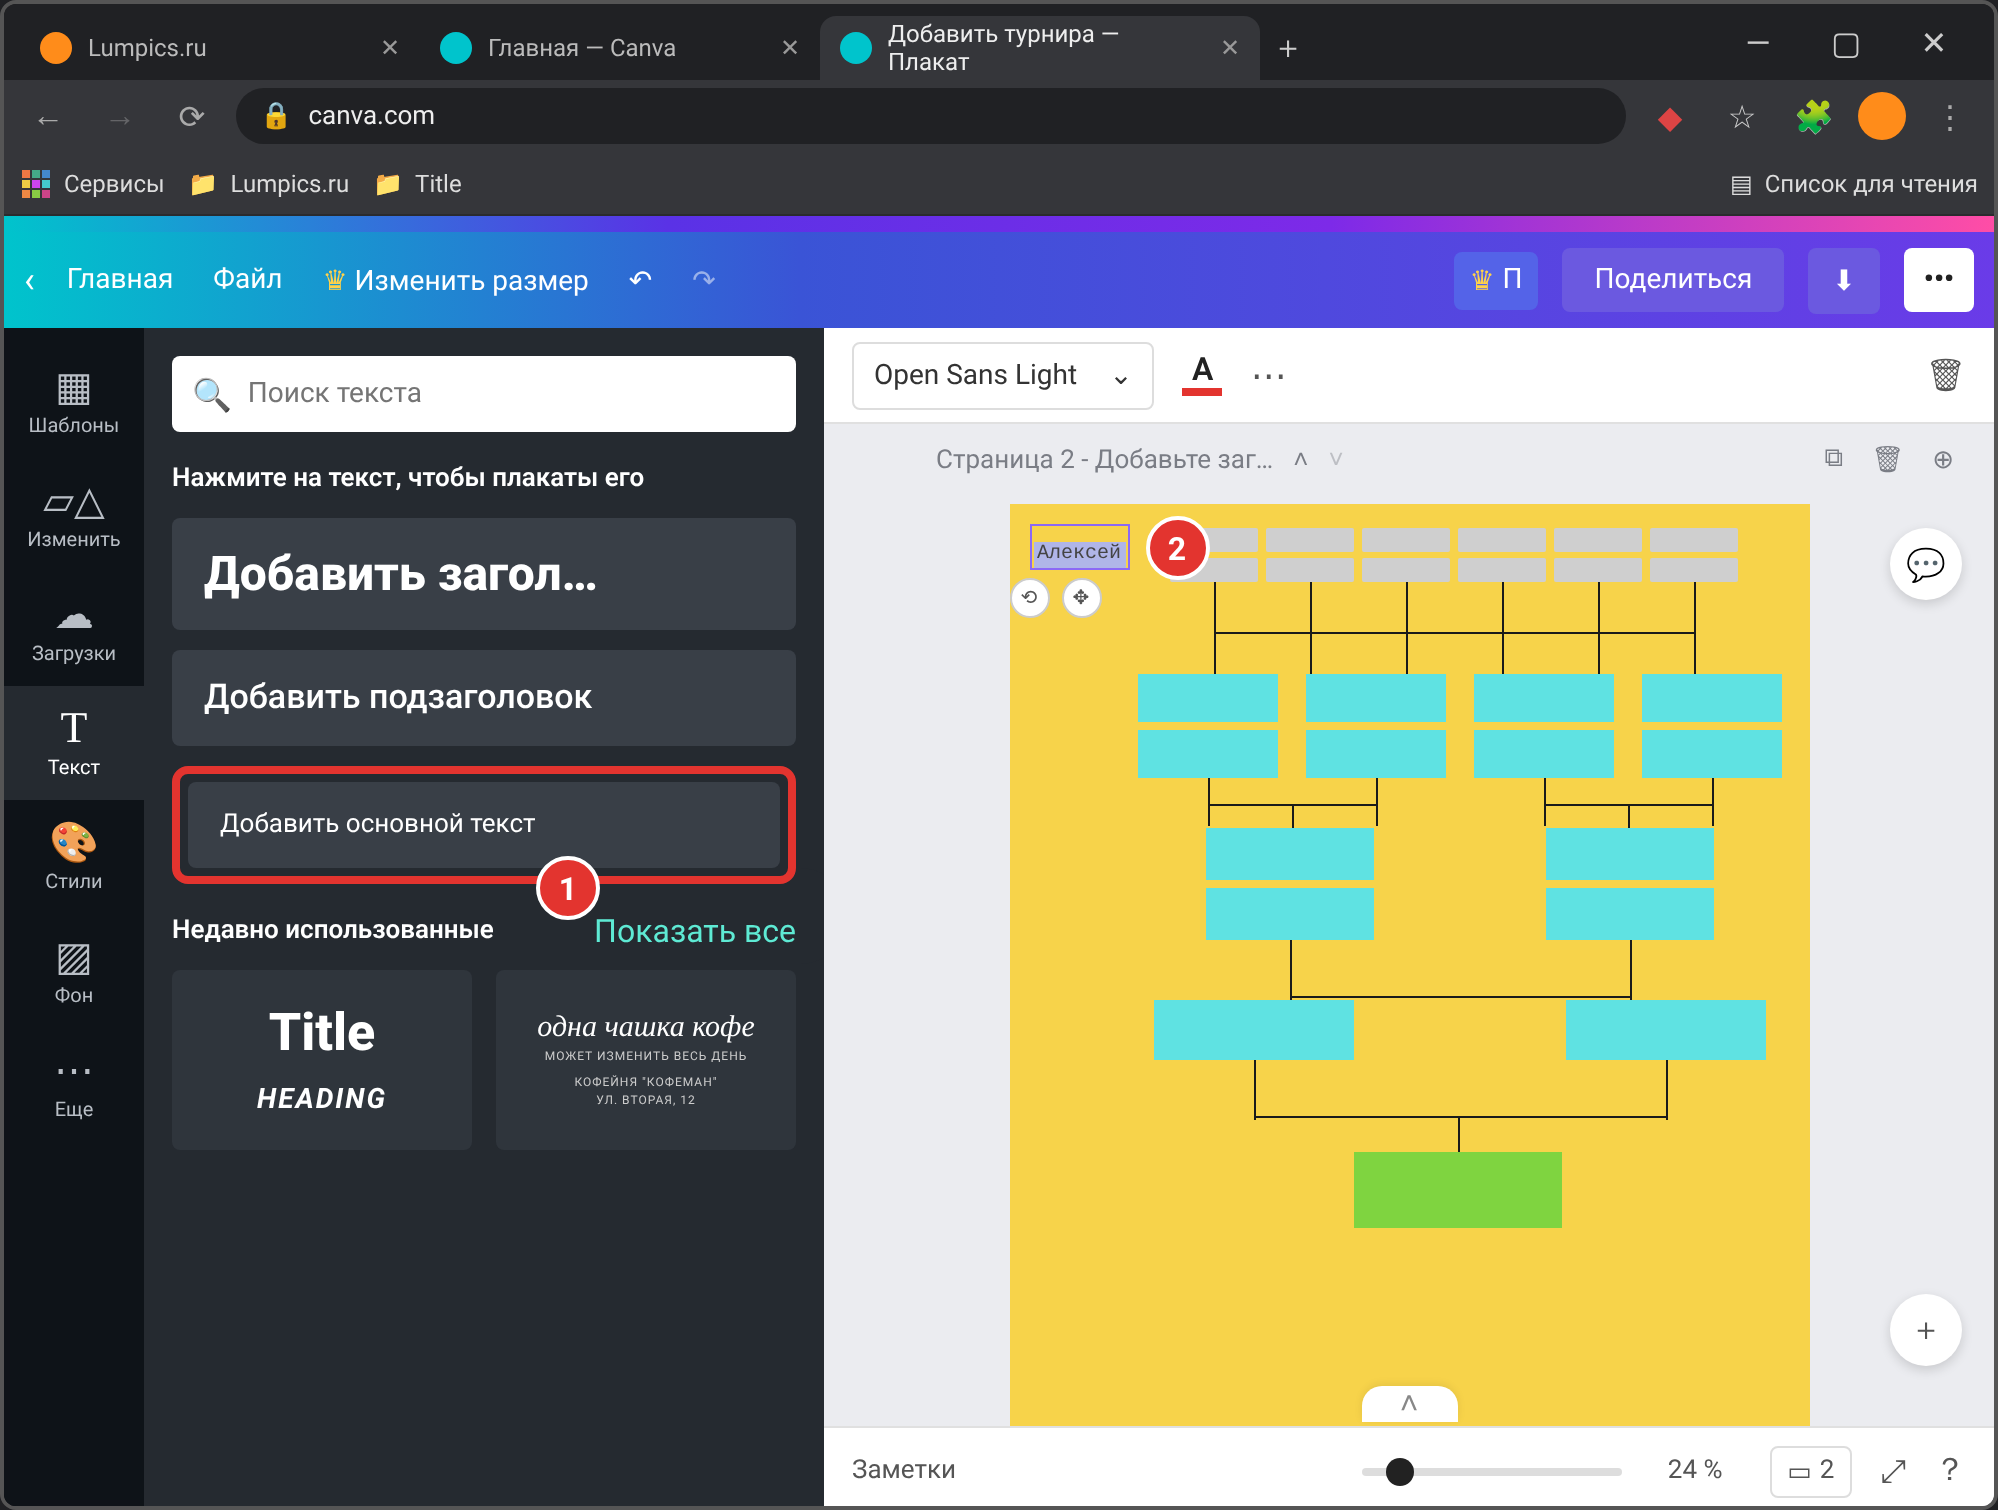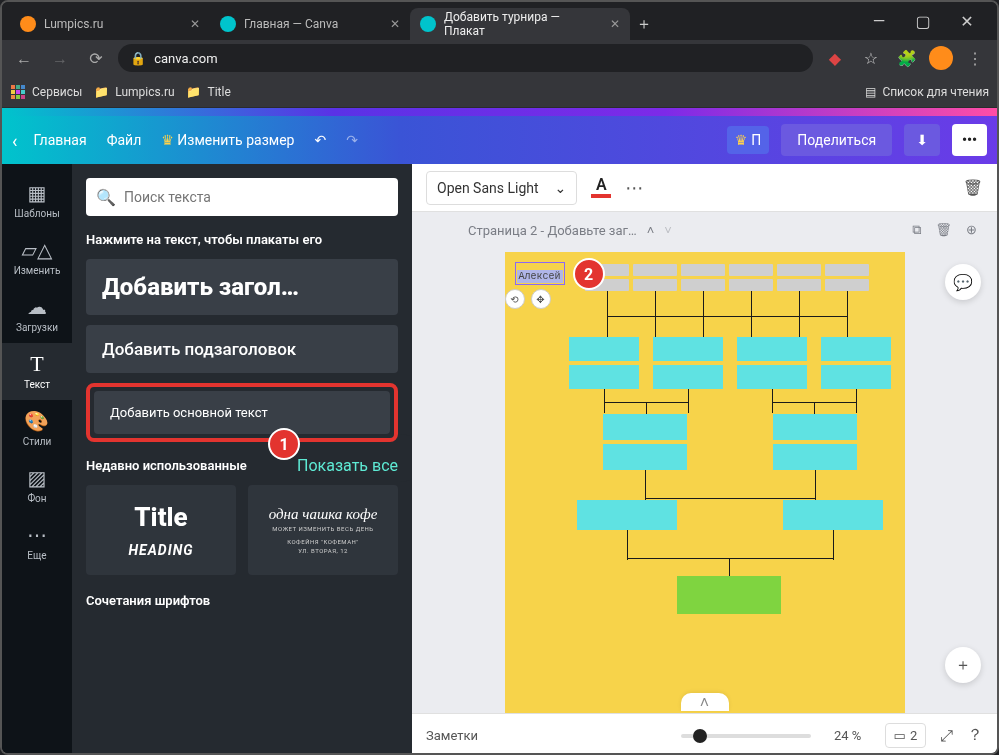--- a/index.html
+++ b/index.html
@@ -264,21 +264,20 @@
         <span class="t1">Title</span>
         <span class="t2" style="margin-top:10px">HEADING</span>
       </div>
       <div class="recent-item">
         <span class="cursive">одна чашка кофе</span>
         <span class="sub">МОЖЕТ ИЗМЕНИТЬ ВЕСЬ ДЕНЬ</span>
         <span class="sub" style="margin-top:6px">КОФЕЙНЯ "КОФЕМАН"</span>
         <span class="sub">УЛ. ВТОРАЯ, 12</span>
       </div>
     </div>
-    <div class="fonts-title">Сочетания шрифтов</div>
     <div class="panel-notch"></div>
   </div>
 
   <div class="canvas-area">
     <div class="canvas-toolbar">
       <div class="font-dd">
         <span>Open Sans Light</span>
         <span>⌄</span>
       </div>
       <div class="text-color">

